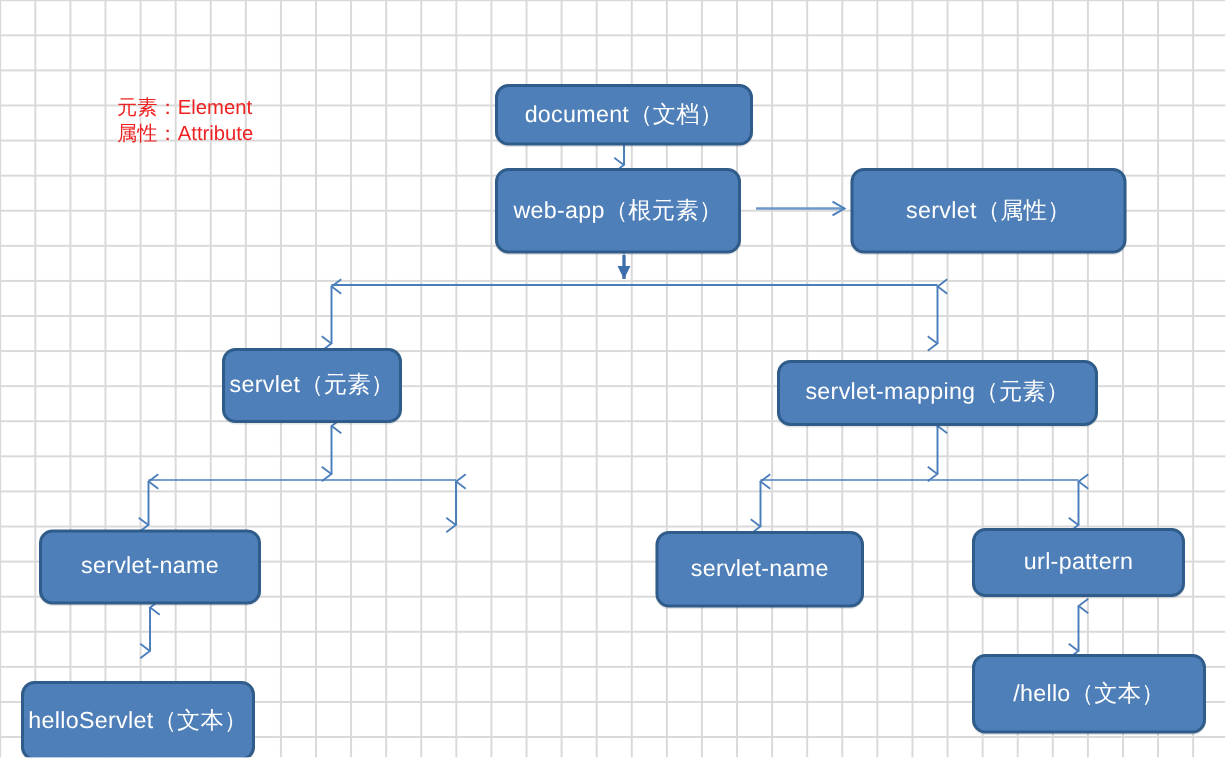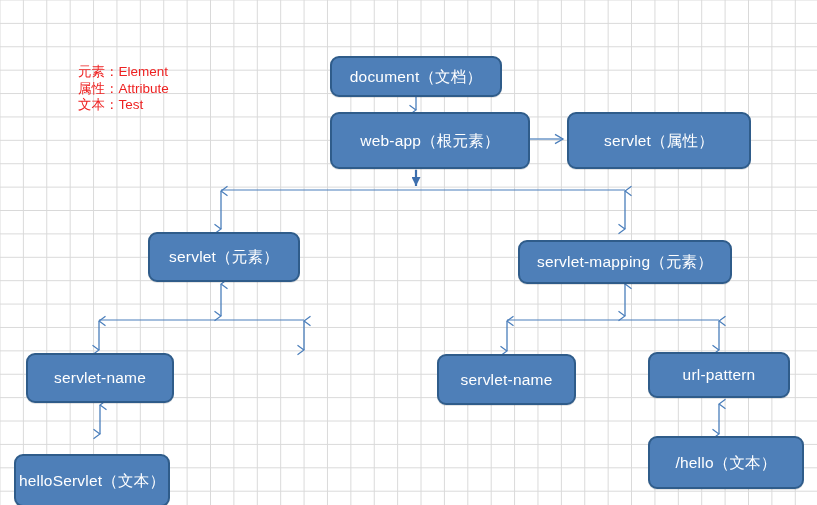--- a/index.html
+++ b/index.html
@@ -123,33 +123,32 @@
     </g>
 
     <g>
       <line x1="719" y1="404" x2="719" y2="434" stroke="#4a7ebb" stroke-width="1.3" marker-start="url(#openArrowUp)" marker-end="url(#openArrowUp)"></line>
     </g>
   </svg>
 
   <div id="legend">
     <span class="legend-row"><span>元素：</span><span>Element</span></span>
     <span class="legend-row"><span>属性：</span><span>Attribute</span></span>
-    <span class="legend-row"><span>文本：</span><span>Test</span></span>
   </div>
 
   <div class="node" style="left: 330px; top: 16px; width: 172px; height: 41px; margin-top: 40px;">
     <span class="node-label">document（文档）</span>
   </div>
-  <div class="node" style="left: 330px; top: 112px; width: 200px; height: 57px;">
+  <div class="node" style="left: 330px; top: 112px; width: 164px; height: 57px;">
     <span class="node-label">web-app（根元素）</span>
   </div>
   <div class="node" style="left: 567px; top: 112px; width: 184px; height: 57px;">
     <span class="node-label">servlet（属性）</span>
   </div>
-  <div class="node" style="left: 148px; top: 232px; width: 152px; height: 50px;">
+  <div class="node" style="left: 148px; top: 232px; width: 120px; height: 50px;">
     <span class="node-label">servlet（元素）</span>
   </div>
   <div class="node" style="left: 518px; top: 240px; width: 214px; height: 44px;">
     <span class="node-label">servlet-mapping（元素）</span>
   </div>
   <div class="node" style="left: 26px; top: 353px; width: 148px; height: 50px;">
     <span class="node-label">servlet-name</span>
   </div>
   <div class="node" style="left: 437px; top: 354px; width: 139px; height: 51px;">
     <span class="node-label">servlet-name</span>

